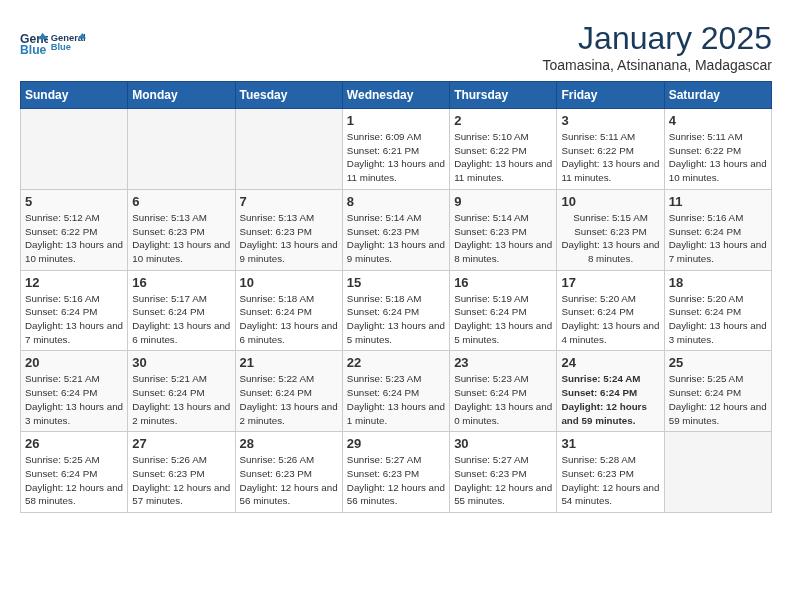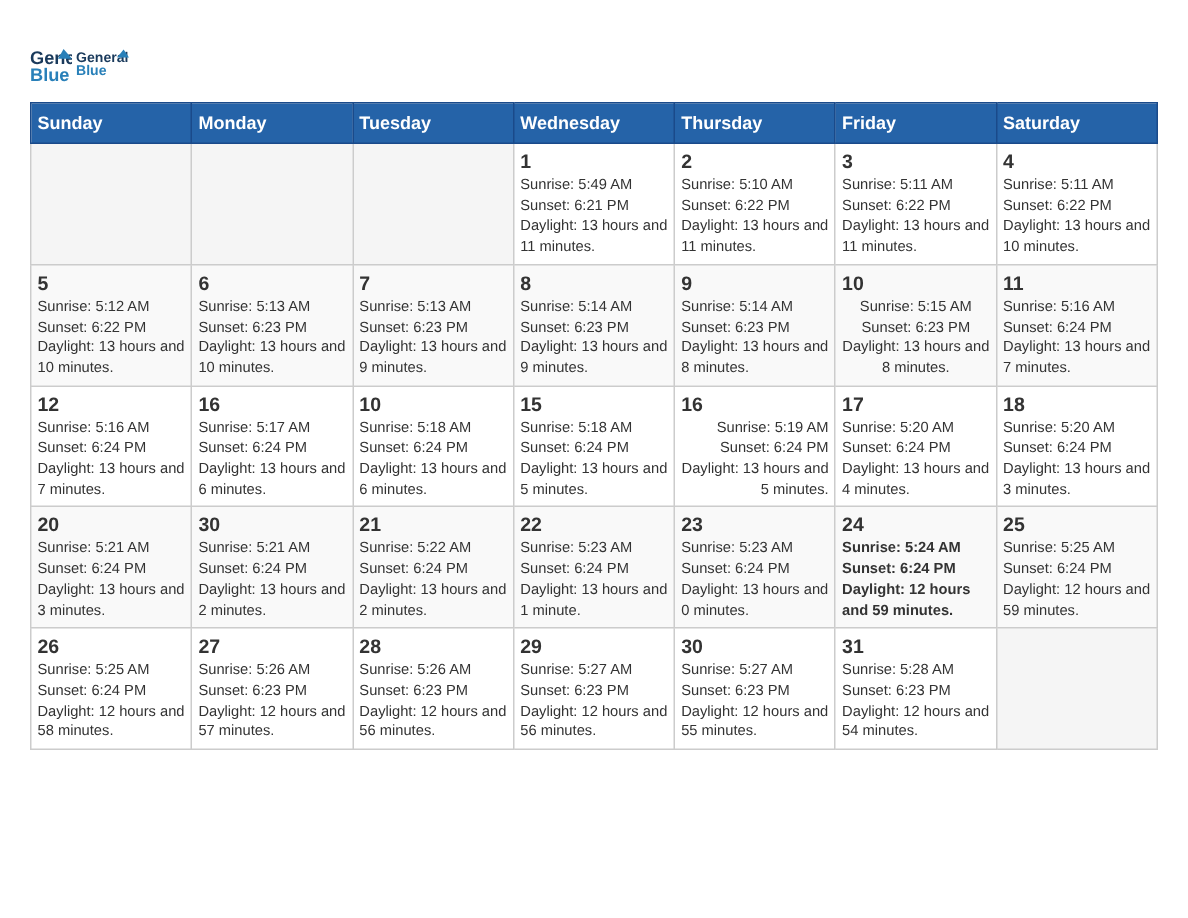--- a/index.html
+++ b/index.html
@@ -93,20 +93,24 @@
     <div>
       <div style="display:flex;align-items:center;">
         <svg width="36" height="36" viewBox="0 0 100 60">
           <text x="2" y="28" font-family="Arial" font-size="26" font-weight="bold" fill="#1a3a5c">General</text>
           <text x="2" y="52" font-family="Arial" font-size="26" font-weight="bold" fill="#2980b9">Blue</text>
           <polygon points="90,5 100,20 78,20" fill="#2980b9"></polygon>
         </svg>
       </div>
     </div>
   </div>
+  <div class="title-section">
+    <div class="month-title">January 2025</div>
+    <div class="location">Toamasina, Atsinanana, Madagascar</div>
+  </div>
 </div>
 
 <table>
   <thead>
     <tr id="header-row">
     <th>Sunday</th>
         <th>Monday</th>
         <th>Tuesday</th>
         <th>Wednesday</th>
         <th>Thursday</th>
@@ -114,21 +118,21 @@
         <th>Saturday</th>
       </tr>
   </thead>
   <tbody id="calendar-body">
   <tr>
         <td class="empty"></td>
         <td class="empty"></td>
         <td class="empty"></td>
         <td>
           <span class="day-num">1</span>
-          <div class="day-info" style="white-space: pre-line;">Sunrise: 5:49 AM
+          <div class="day-info" style="white-space: pre-line;">Sunrise: 6:09 AM
 Sunset: 6:21 PM
 Daylight: 13 hours and 11 minutes.</div>
         </td>
         <td>
           <span class="day-num">2</span>
           <div class="day-info" style="white-space: pre-line;">Sunrise: 5:10 AM
 Sunset: 6:22 PM
 Daylight: 13 hours and 11 minutes.</div>
         </td>
         <td>
@@ -208,21 +212,21 @@
 Daylight: 13 hours and 6 minutes.</div>
         </td>
         <td>
           <span class="day-num">15</span>
           <div class="day-info" style="white-space: pre-line;">Sunrise: 5:18 AM
 Sunset: 6:24 PM
 Daylight: 13 hours and 5 minutes.</div>
         </td>
         <td>
           <span class="day-num">16</span>
-          <div class="day-info" style="white-space: pre-line; text-align: right;">Sunrise: 5:19 AM
+          <div class="day-info" style="white-space: pre-line;">Sunrise: 5:19 AM
 Sunset: 6:24 PM
 Daylight: 13 hours and 5 minutes.</div>
         </td>
         <td>
           <span class="day-num">17</span>
           <div class="day-info" style="white-space: pre-line;">Sunrise: 5:20 AM
 Sunset: 6:24 PM
 Daylight: 13 hours and 4 minutes.</div>
         </td>
         <td>

